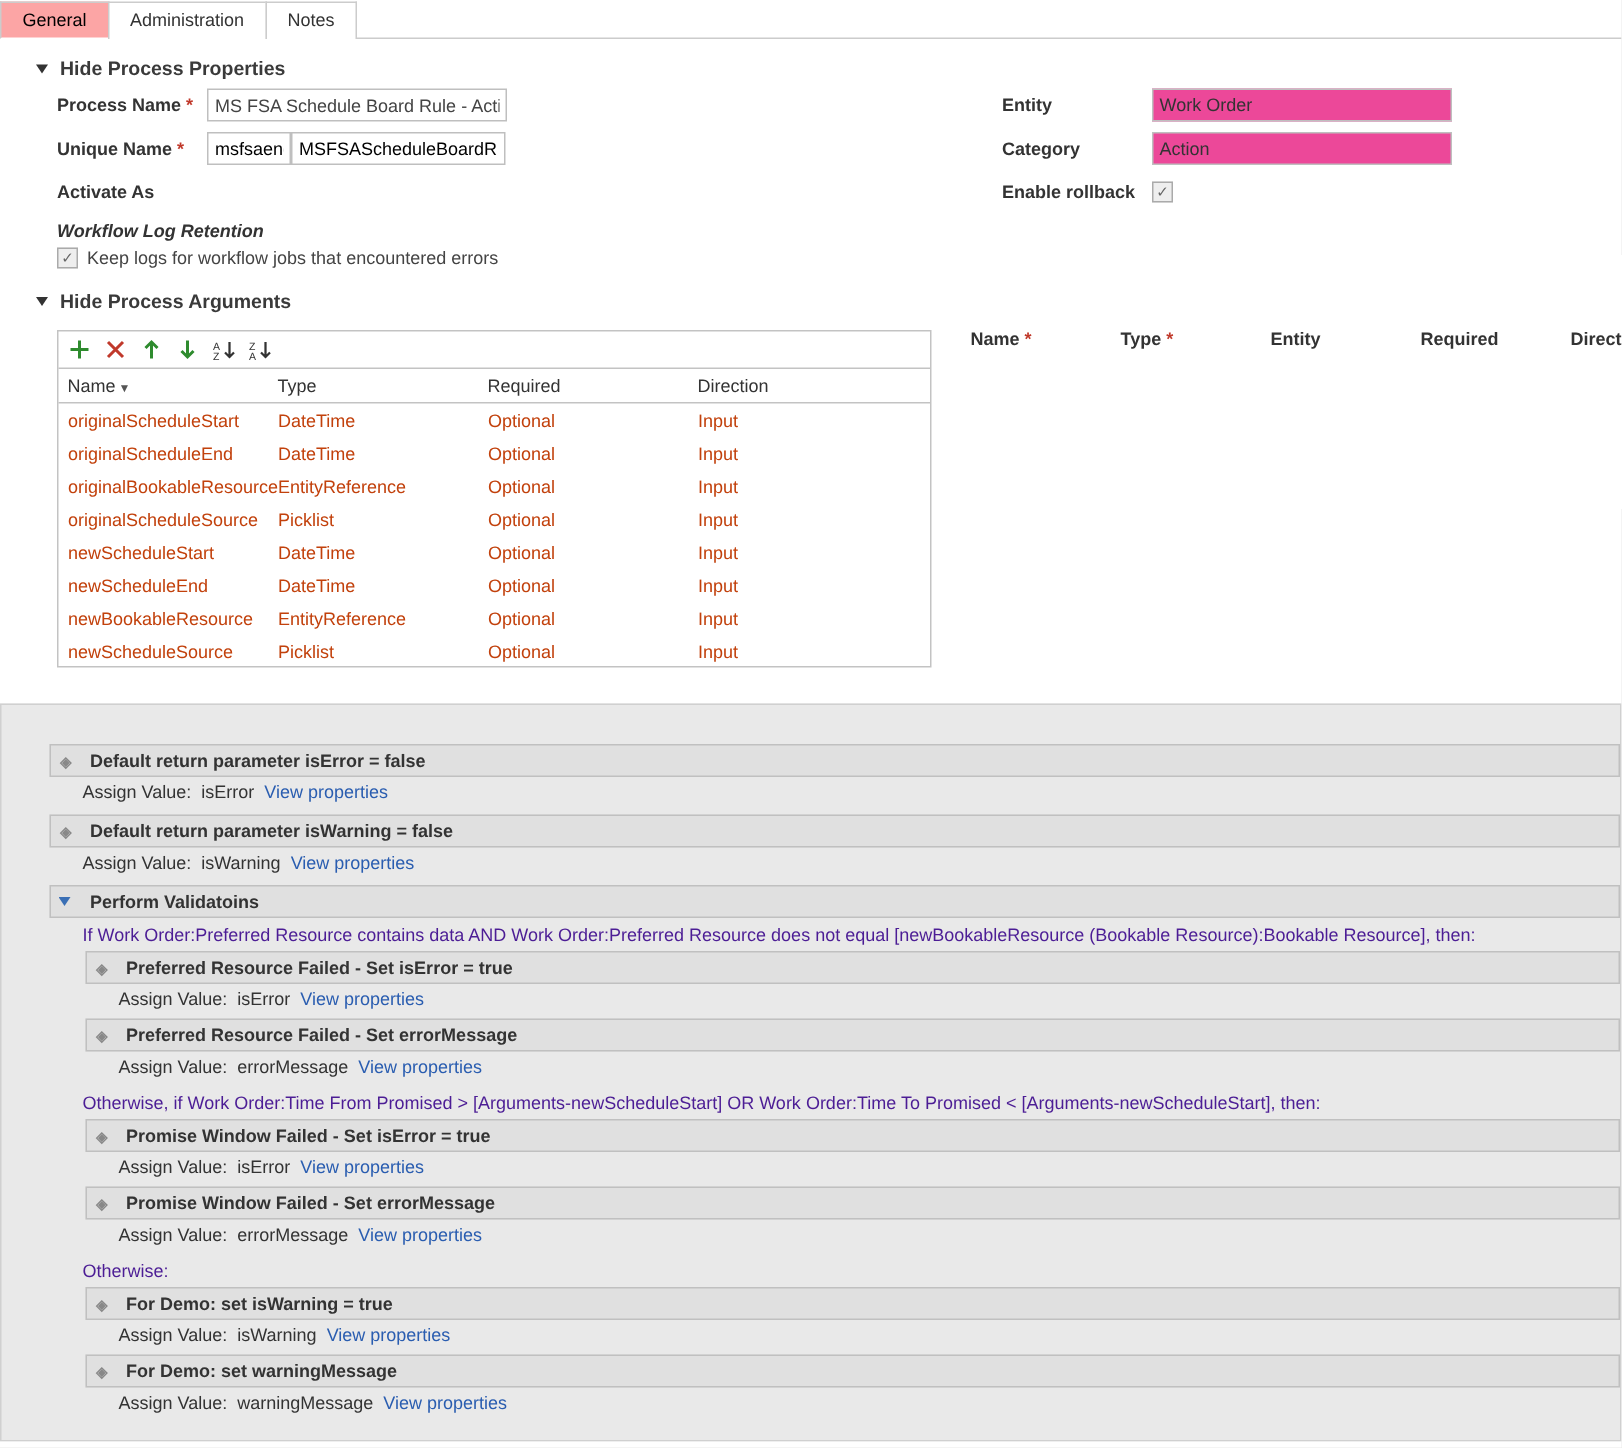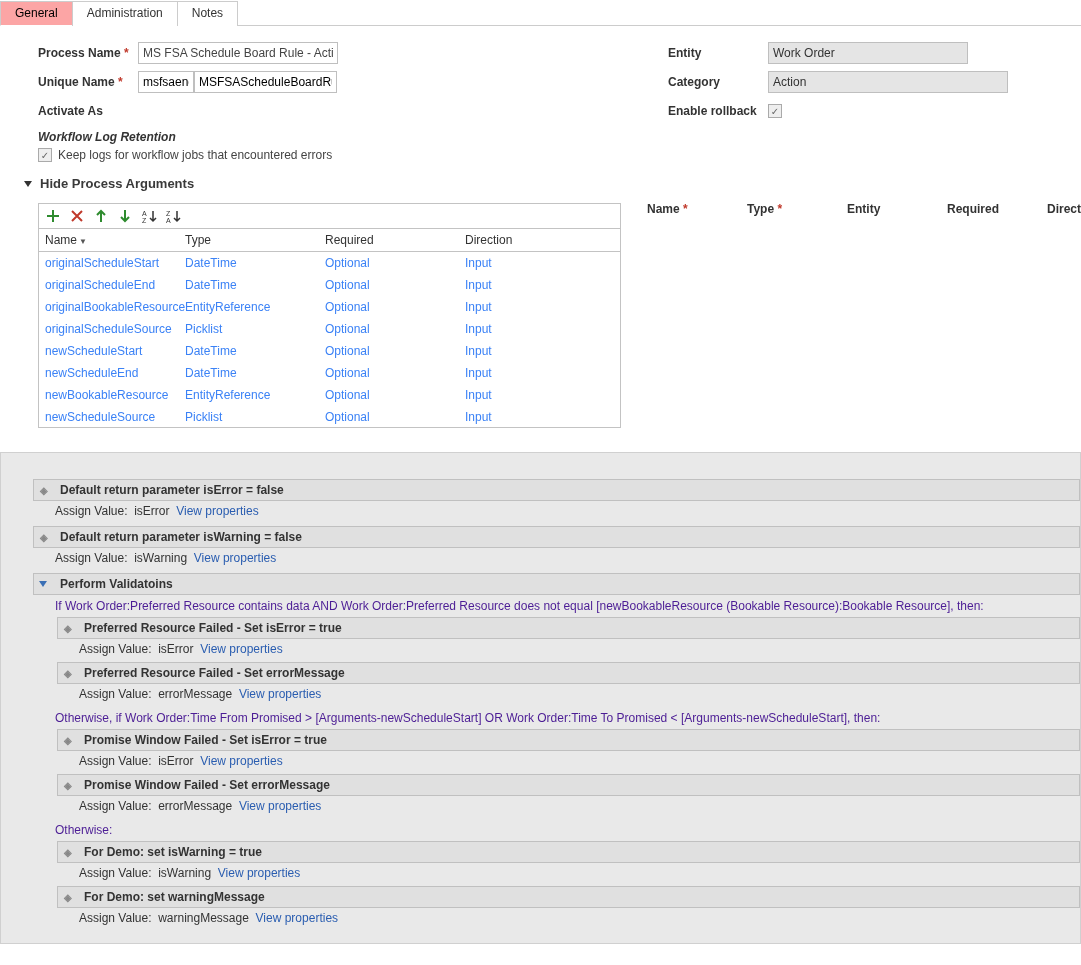--- a/index.html
+++ b/index.html
@@ -65,21 +65,21 @@
   .req { color: #c0392b; }
   input[type="text"], select.inp, .readonly-box {
     border: 1px solid #bfbfbf;
     background: #fff;
     height: 22px;
     font-family: inherit;
     font-size: 12px;
     padding: 0 4px;
   }
   .readonly-box {
-    background: #e5e5e5;
+    background: #ec4899;
     overflow: hidden;
     white-space: nowrap;
     display: flex;
     align-items: center;
   }
   .name-input { width: 200px; background:#e5e5e0; border:1px solid #bfbfbf; color:#444;}
   .uniq-prefix { width: 56px; border-right:none;}
   .uniq-name { width: 143px; border-left:1px solid #bfbfbf;}
   .select-wrap { position:relative; width:200px; }
   .select-wrap select {
@@ -96,21 +96,21 @@
   .keeplogs { margin-left:38px; margin-top:4px; display:flex; align-items:center; gap:6px; color:#444;}
   .args-container { margin:6px 0 0 38px; width: 583px; border:1px solid #c3c3c3; background:#fff; }
   .args-toolbar { border-bottom:1px solid #c3c3c3; padding:4px 6px; display:flex; gap:8px; align-items:center;}
   .t-icon { width:16px; height:16px; cursor:pointer; display:inline-block; }
   svg.icon { display:block; }
   .args-head, .args-row { display:grid; grid-template-columns: 140px 140px 140px 1fr 14px; padding:4px 6px; font-size:12px; }
   .args-head { border-bottom:1px solid #c3c3c3; color:#333; }
   .args-body { max-height: 175px; overflow-y: scroll; }
   .args-body::-webkit-scrollbar { width:14px; }
   .args-body::-webkit-scrollbar-thumb { background:#c7c7c7; }
-  .args-row { color:#3b82f6; }
+  .args-row { color:#c2410c; }
   .name-sort::after { content:"▼"; font-size:8px; margin-left:2px; color:#555;}
   .right-args { display:flex; gap: 10px; }
   .right-args .labels { display:flex; gap:20px; margin-top:3px;}
   .right-args .inputs { display:flex; flex-direction:row; gap:2px;}
   .right-args .field-label { width:80px; }
   .big-box { border:1px solid #bfbfbf; background:#fff; height:22px; width:345px;}
   .big-readonly { border:1px solid #bfbfbf; background:#e5e5e0; height:22px; width:345px; display:flex;align-items:center;padding:0 4px; color:#444;}
   .big-area { border:1px solid #bfbfbf; background:#fff; height:50px; width:345px;}
   .radio-wrap { display:flex; gap:14px; align-items:center; color:#333;}
   .radio { width:12px;height:12px;border-radius:50%;border:1px solid #888;display:inline-flex;align-items:center;justify-content:center;margin-right:4px;}
@@ -134,20 +134,24 @@
 <body>
 
 <div class="tabs">
   <div class="tab active">General</div>
   <div class="tab">Administration</div>
   <div class="tab">Notes</div>
 </div>
 
 <div class="content">
 
+  <div class="section-header">
+    <span class="tri"></span>
+    <span>Hide Process Properties</span>
+  </div>
 
   <div class="fields">
     <div class="col left">
       <div class="field-row">
         <div class="field-label"><span>Process Name</span><span class="req"> *</span></div>
         <input type="text" class="name-input" readonly="" value="MS FSA Schedule Board Rule - Action Sa" style="">
       </div>
       <div class="field-row">
         <div class="field-label"><span>Unique Name</span><span class="req"> *</span></div>
         <input type="text" class="uniq-prefix" style="height: 22px; border: 1px solid rgb(191, 191, 191);" value="msfsaeng_">
@@ -157,21 +161,21 @@
         <div class="field-label">Activate As</div>
       </div>
     </div>
     <div class="col right">
       <div class="field-row">
         <div class="field-label" style="width:100px">Entity</div>
         <div class="readonly-box" style="width:200px">Work Order</div>
       </div>
       <div class="field-row">
         <div class="field-label" style="width:100px">Category</div>
-        <div class="readonly-box" style="width:240px">Action</div>
+        <div class="readonly-box" style="width:200px">Action</div>
       </div>
       <div class="field-row">
         <div class="field-label" style="width:100px">Enable rollback</div>
         <span class="checkbox">✓</span>
       </div>
     </div>
   </div>
 
   <div class="sub-bold">Workflow Log Retention</div>
   <div class="keeplogs">

